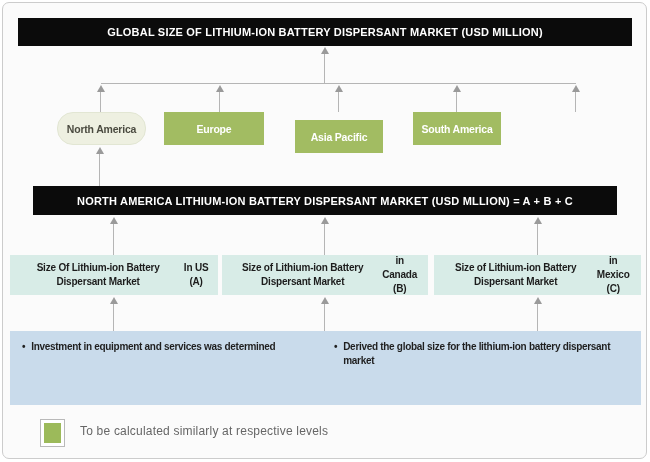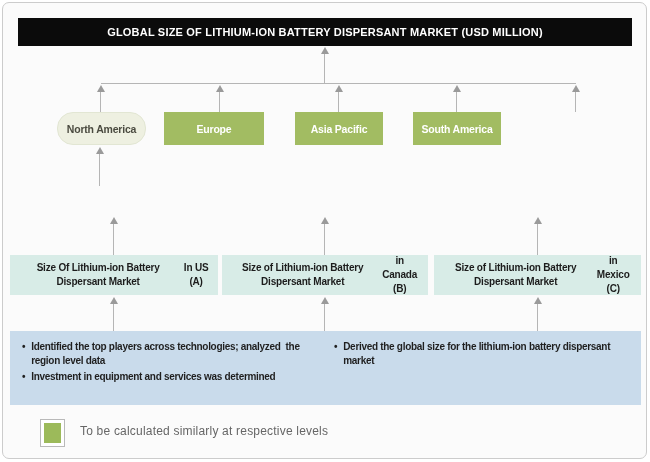--- a/index.html
+++ b/index.html
@@ -98,30 +98,33 @@
   <div class="vline" style="left:456px; top:92px; height:20px;"></div>
   <div class="ah" style="left:572px; top:85px;"></div>
   <div class="vline" style="left:575px; top:92px; height:20px;"></div>
 
   <div class="region hl" style="left:57px;  width:89px;border-radius:16px;">
     <span>North America</span>
   </div>
   <div class="region" style="left:164px; width:100px;">
     <span>Europe</span>
   </div>
-  <div class="region" style="left:295px; width:88px;">
+  <div class="region" style="left:295px; width:88px;margin-top:8px;">
     <span>Asia Pacific</span>
   </div>
   <div class="region" style="left:413px; width:88px;">
     <span>South America</span>
   </div>
 
   <div class="ah" style="left:96px; top:147px;"></div>
   <div class="vline" style="left:99px; top:154px; height:32px;"></div>
 
+  <div class="bar bar2">
+    <span>NORTH AMERICA LITHIUM-ION BATTERY DISPERSANT MARKET (USD MLLION) = A + B + C</span>
+  </div>
 
   <div class="ah" style="left:110px; top:217px;"></div>
   <div class="vline" style="left:113px; top:224px; height:31px;"></div>
   <div class="ah" style="left:321px; top:217px;"></div>
   <div class="vline" style="left:324px; top:224px; height:31px;"></div>
   <div class="ah" style="left:534px; top:217px;"></div>
   <div class="vline" style="left:537px; top:224px; height:31px;"></div>
 
   <div class="country" style="left:10px;  width:208px;">
     <span>Size Of Lithium-ion Battery Dispersant Market</span>
@@ -138,21 +141,20 @@
 
   <div class="ah" style="left:110px; top:297px;"></div>
   <div class="vline" style="left:113px; top:304px; height:27px;"></div>
   <div class="ah" style="left:321px; top:297px;"></div>
   <div class="vline" style="left:324px; top:304px; height:27px;"></div>
   <div class="ah" style="left:534px; top:297px;"></div>
   <div class="vline" style="left:537px; top:304px; height:27px;"></div>
 
   <div class="method">
     <div class="mcol left">
-      <div class="bullet"><span>Identified the top players across technologies; analyzed  the region level data</span></div>
       <div class="bullet"><span>Investment in equipment and services was determined</span></div>
     </div>
     <div class="mcol right">
       <div class="bullet"><span>Derived the global size for the lithium-ion battery dispersant market</span></div>
     </div>
   </div>
 
   <div class="legend-chip">
     <div class="swatch"></div>
   </div>

